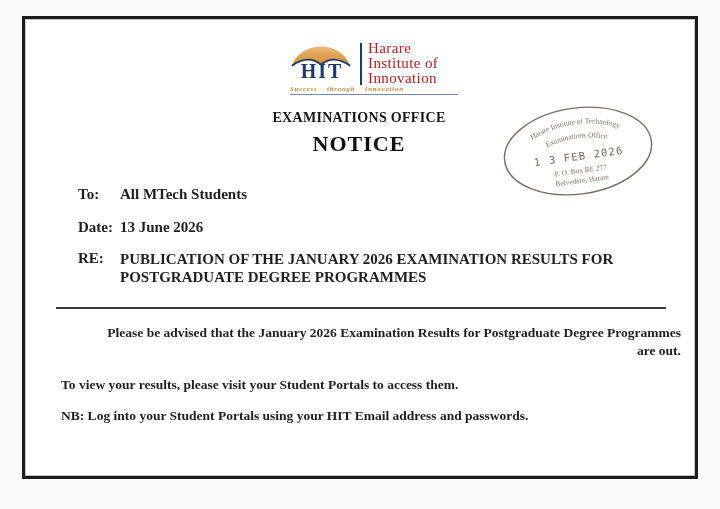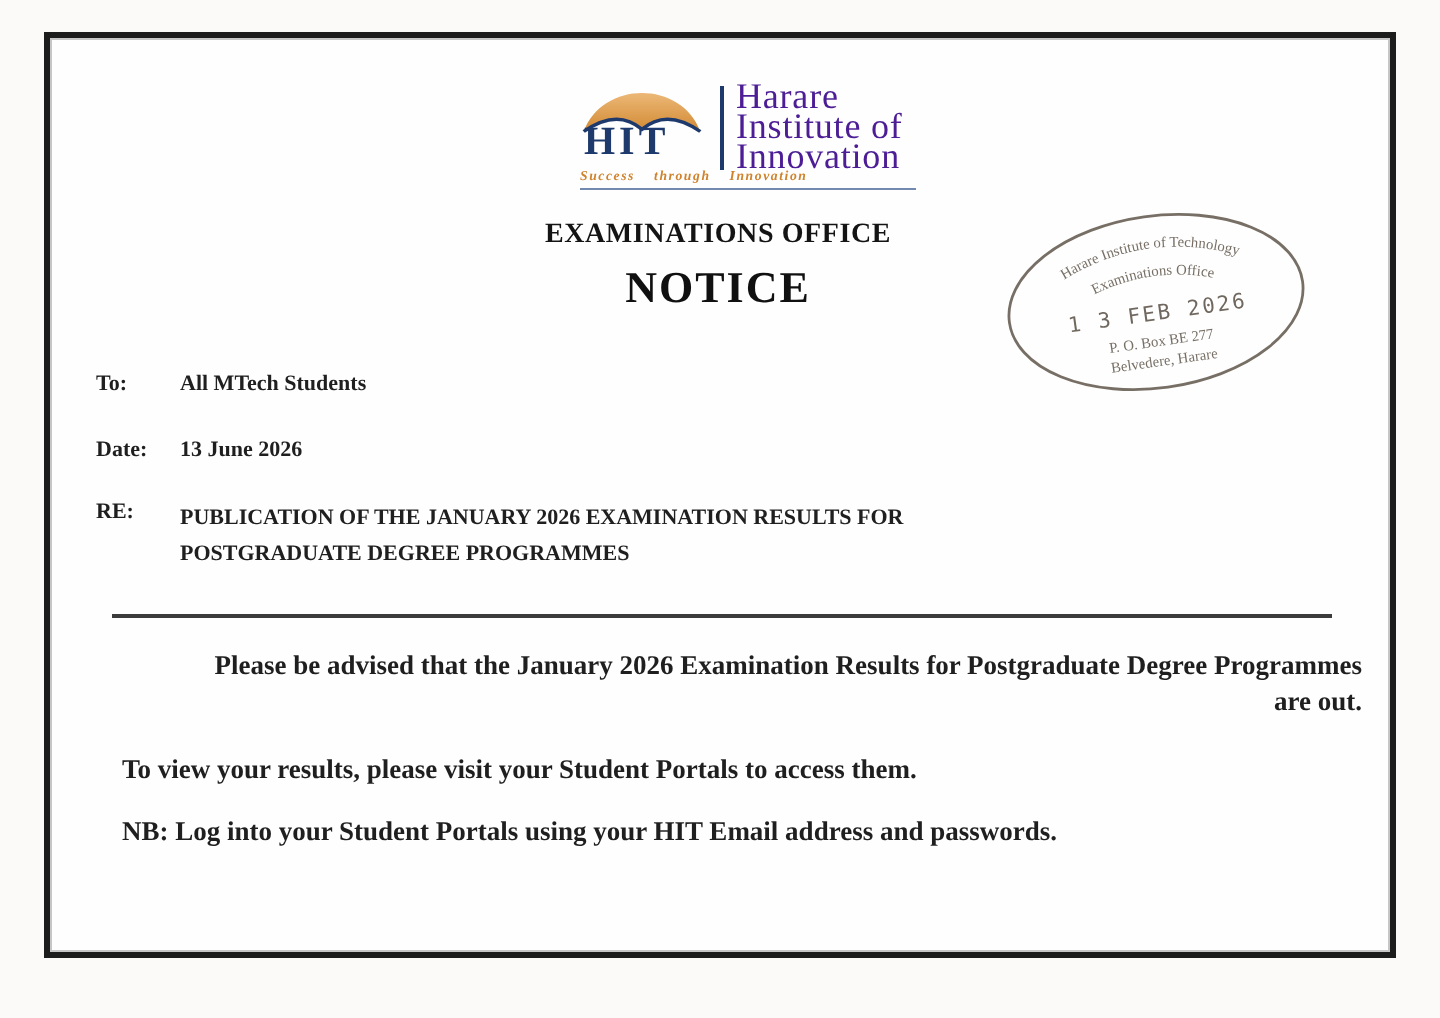--- a/index.html
+++ b/index.html
@@ -17,27 +17,27 @@
     border: 3px solid #1c1c1c;
     box-shadow: inset 0 0 0 1px rgba(130,130,130,.45);
     background: #fefefe;
   }
 
   
   .logo-block { position: absolute; left: 288px; top: 40px; width: 172px; height: 58px; }
   .logo-arch { position: absolute; left: 2px; top: 0; }
   .logo-acronym {
     position: absolute; left: 4px; top: 21px; width: 60px;
-    font-size: 20px; font-weight: bold;
+    text-align: center; font-size: 20px; font-weight: bold;
     color: #1e3a6d; letter-spacing: 2px; line-height: 20px;
   }
   .logo-sep { position: absolute; left: 72px; top: 3px; width: 2px; height: 42px; background: #1e3a6d; }
   .logo-name {
     position: absolute; left: 80px; top: 1px;
-    font-size: 18px; line-height: 15px; color: #4c1d95;
+    font-size: 15px; line-height: 15px; color: #b91c1c;
     letter-spacing: .4px; white-space: nowrap;
   }
   .logo-name span { display: block; }
   .logo-tagline {
     position: absolute; left: 2px; top: 45px; width: 168px;
     font-size: 6.8px; font-style: italic; font-weight: bold;
     color: #cf832d; letter-spacing: .8px; word-spacing: 7px;
     text-align: justify; white-space: nowrap;
   }
   .logo-rule { position: absolute; left: 2px; top: 54px; width: 168px; height: 1px; background: #2a4a86; opacity: .65; }
@@ -52,21 +52,21 @@
     position: absolute; left: 0; top: 131px; width: 718px;
     text-align: center; font-size: 22px; font-weight: bold; letter-spacing: 1px;
     color: #101010;
     font-family: Liberation Serif, serif;
   }
 
   
   .stamp { position: absolute; left: 492px; top: 95px; opacity: .88; }
 
   
-  .meta-row { position: absolute; left: 48px; display: flex; font-size: 11px; font-weight: bold; }
+  .meta-row { position: absolute; left: 78px; display: flex; font-size: 15px; font-weight: bold; }
   .meta-row .lbl { width: 42px; flex: 0 0 42px; }
   .row-to   { top: 186px; }
   .row-date { top: 219px; align-items: flex-end; }
   .row-re   { top: 250px; }
   .re-line { display: block; line-height: 18px; white-space: nowrap; }
 
   
   .divider { position: absolute; left: 56px; top: 307px; width: 610px; height: 2px; background: #3c3c3c; }
   .para { position: absolute; left: 61px; width: 620px; font-size: 13.5px; font-weight: bold; line-height: 18px; }
   .para span { display: block; white-space: nowrap; }

